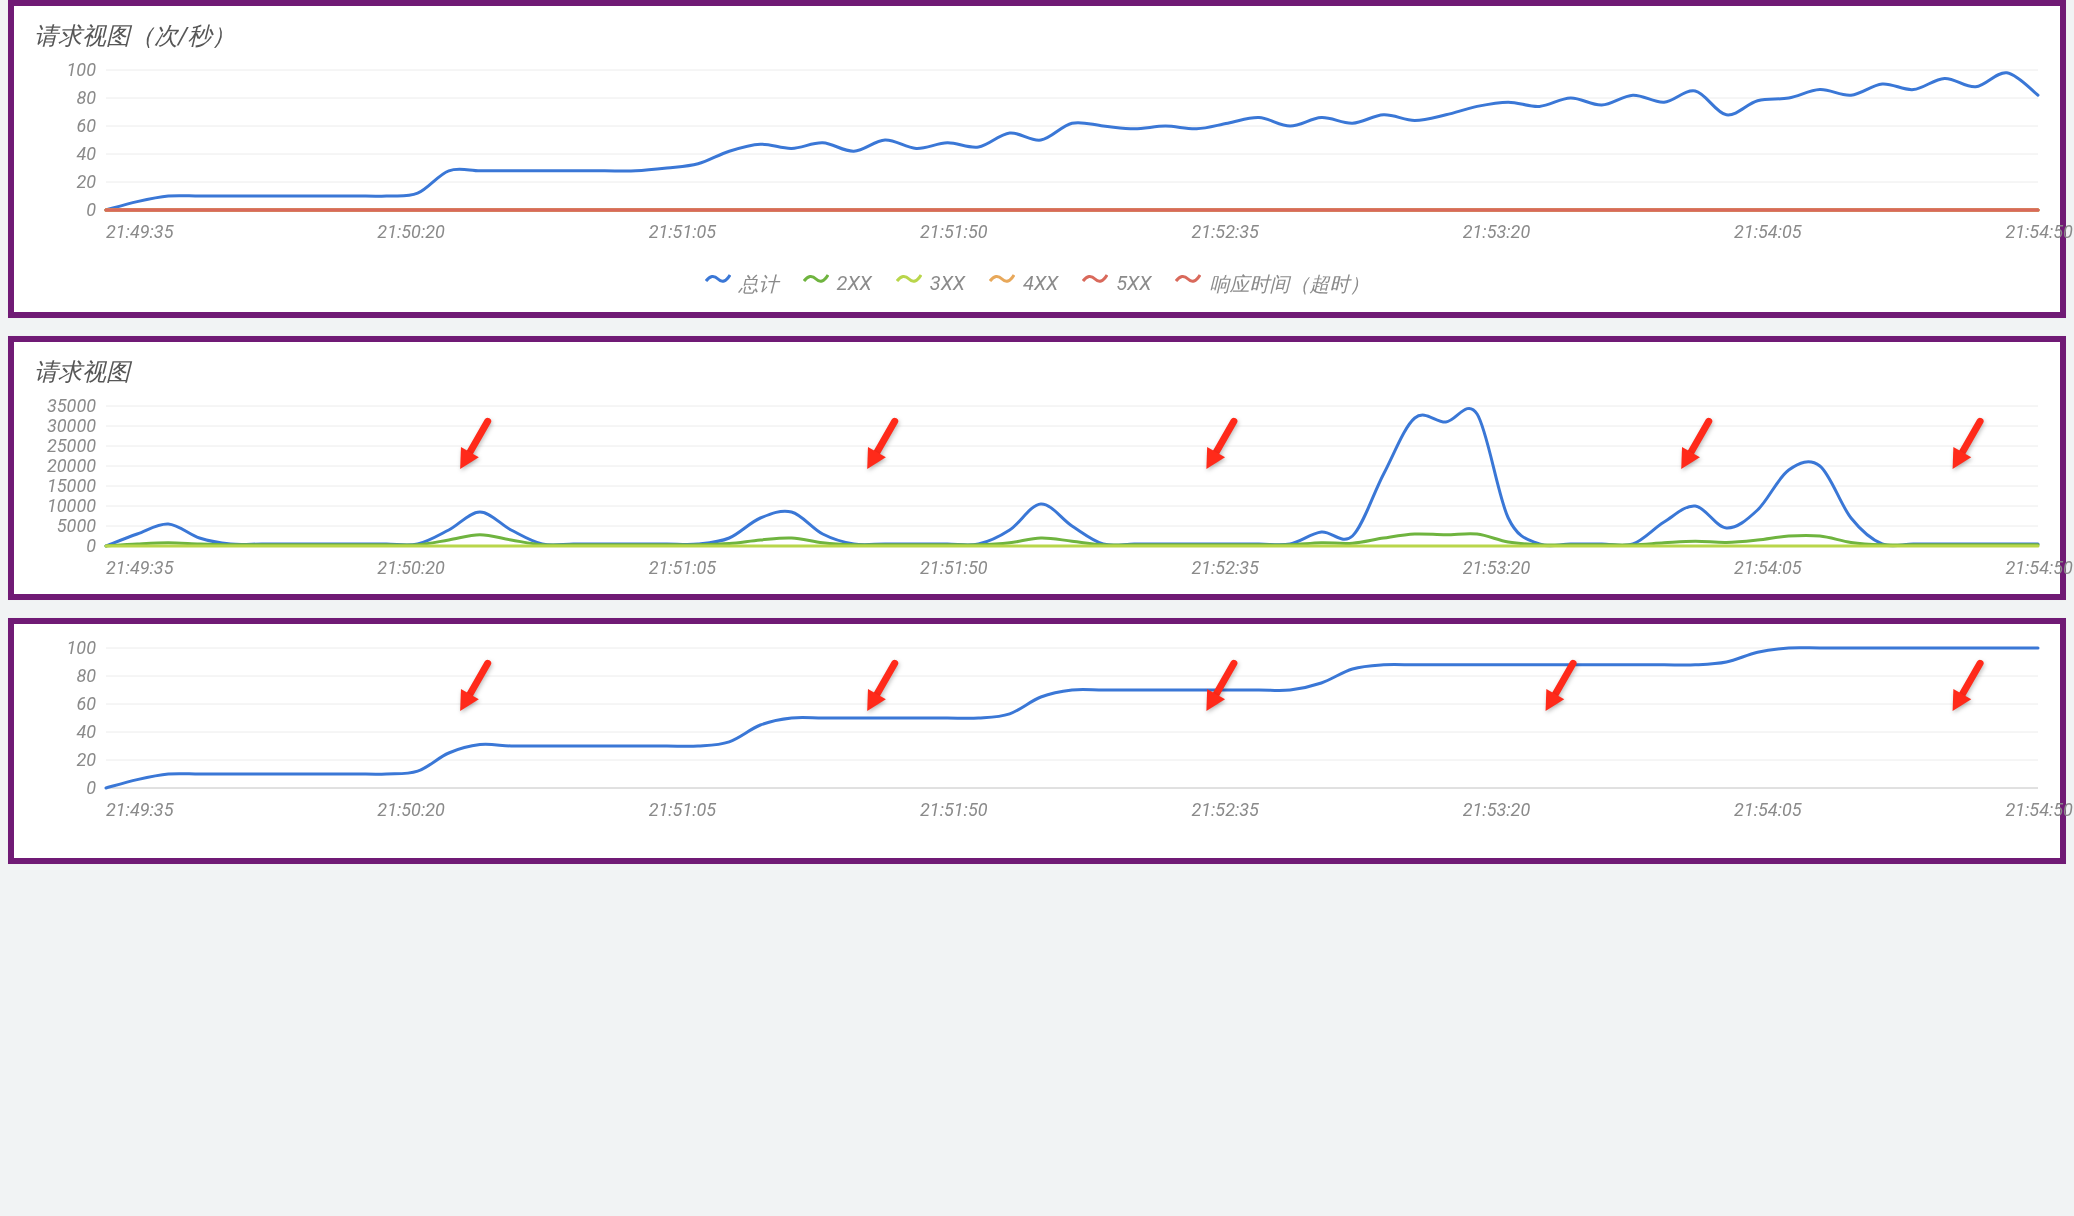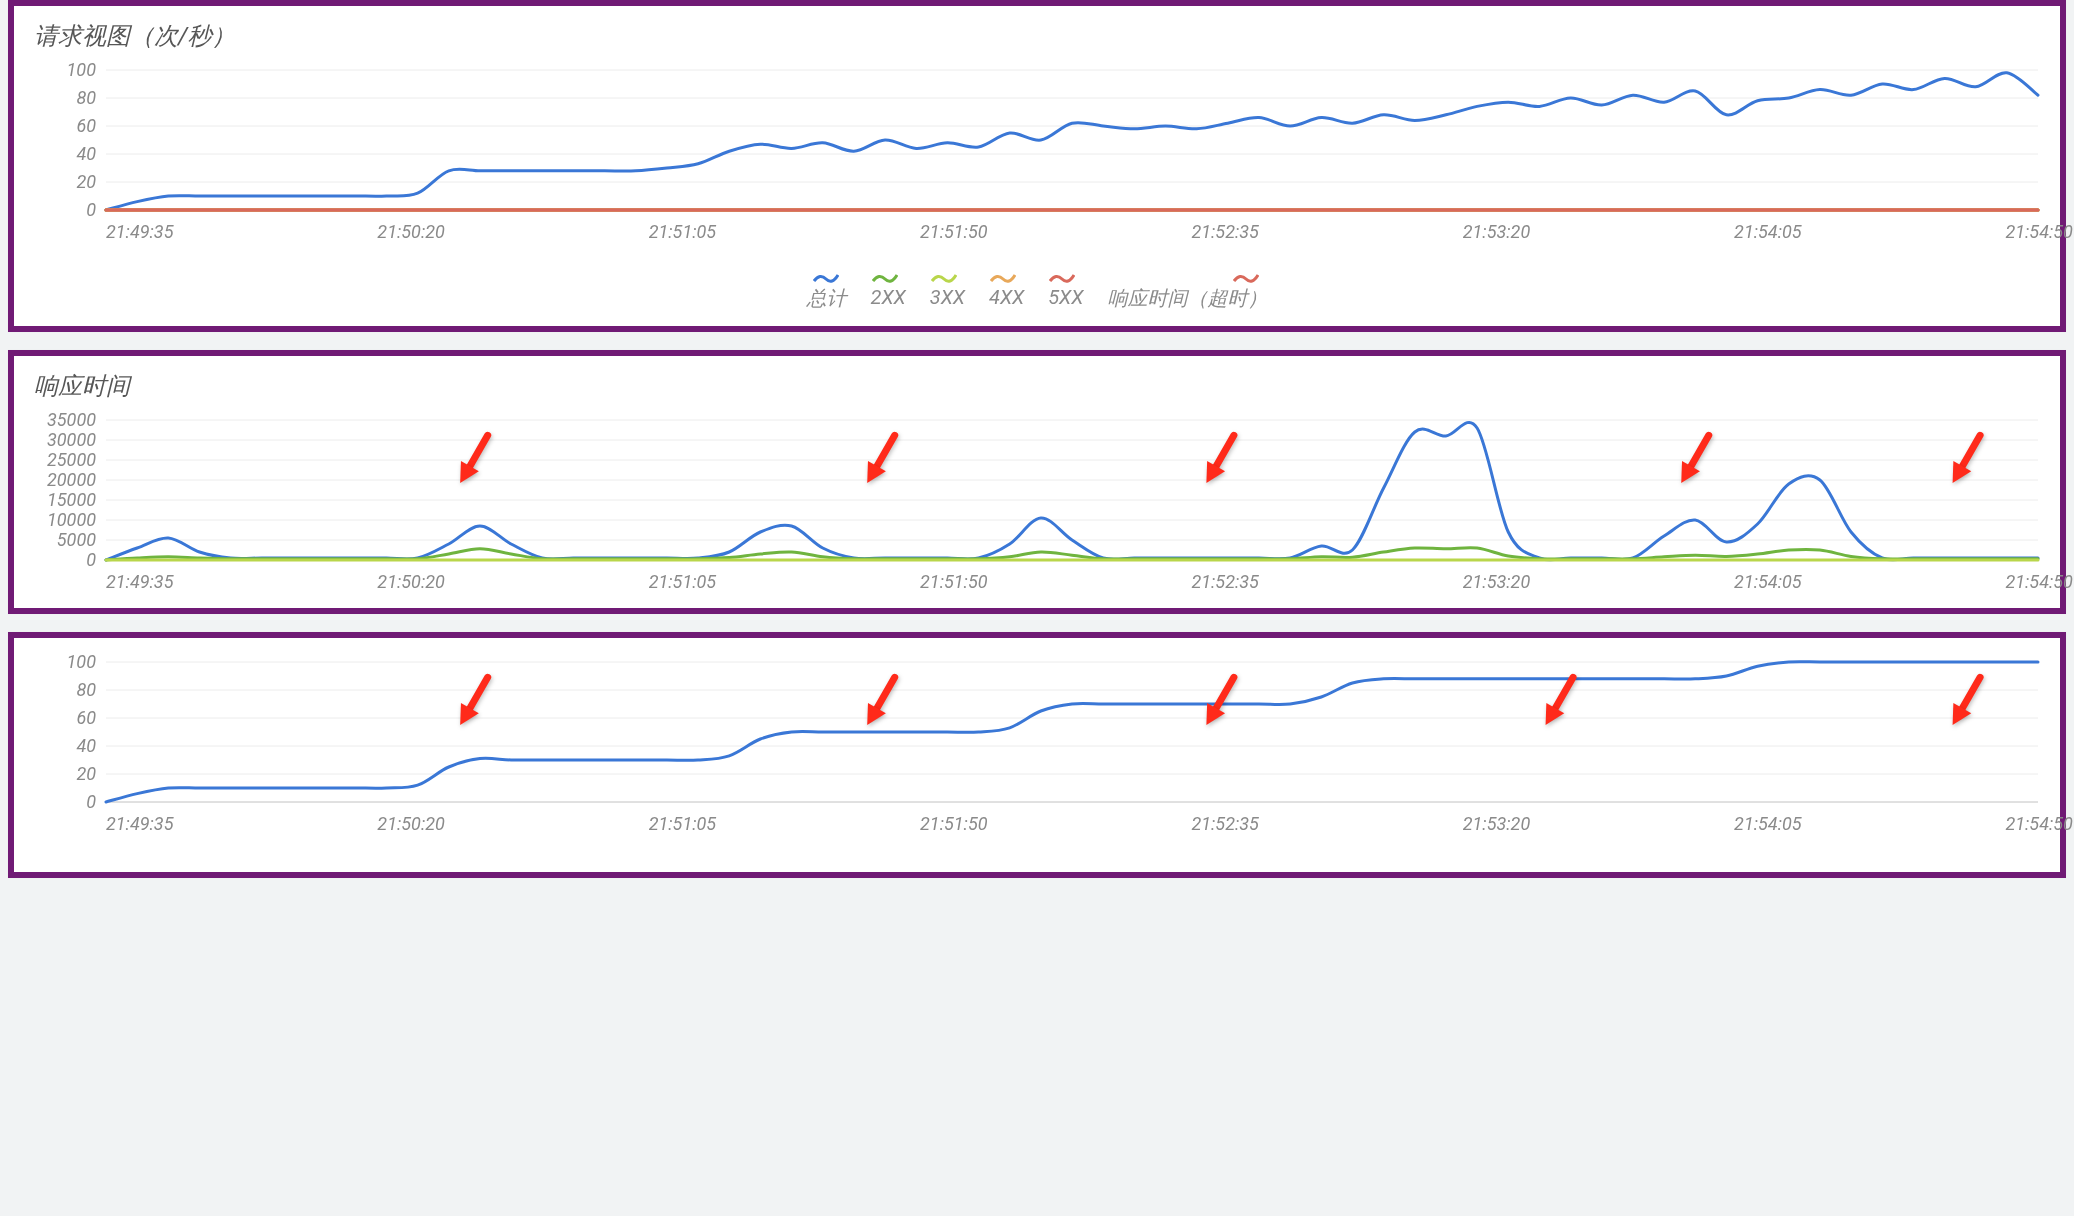--- a/index.html
+++ b/index.html
@@ -51,23 +51,22 @@
     stroke-linecap: round;
   }
   .legend {
     text-align: center;
     color: #8b8b8b;
     font-size: 20px;
     padding: 16px 0 6px 0;
   }
   .legend-item {
     display: inline-flex;
-    align-items: flex-end;
+    align-items: flex-start;
     margin: 0 12px;
-    flex-direction: column;
   }
   .legend-swatch {
     display: inline-block;
     width: 26px;
     margin-right: 8px;
   }
   .legend-swatch svg { display:block; }
   .wave { stroke-width: 3; fill: none; }
   .arrow {
     fill: #ff2a1a;
@@ -152,21 +151,21 @@
         <span class="legend-swatch">
           <svg width="26" height="14" viewBox="0 0 26 14">
             <path d="M1 10 Q 7 2 13 8 Q 19 14 25 4" class="wave" stroke="#d9695b"></path>
           </svg>
         </span>
         <span>响应时间（超时）</span>
       </span></div>
 </div>
 
 <div class="panel">
-  <div class="panel-title">响应时间</div>
+  <div class="panel-title">请求视图</div>
   <div class="chart-area">
     <svg viewBox="0 0 2010 190">
         <line x1="70" x2="2002" y1="150" y2="150" class="gridline"></line>
         <text x="60" y="156" text-anchor="end" class="y-tick" fill="#8a8a8a" font-size="18">0</text>
         <line x1="70" x2="2002" y1="130" y2="130" class="gridline"></line>
         <text x="60" y="136" text-anchor="end" class="y-tick" fill="#8a8a8a" font-size="18">5000</text>
         <line x1="70" x2="2002" y1="110" y2="110" class="gridline"></line>
         <text x="60" y="116" text-anchor="end" class="y-tick" fill="#8a8a8a" font-size="18">10000</text>
         <line x1="70" x2="2002" y1="90" y2="90" class="gridline"></line>
         <text x="60" y="96" text-anchor="end" class="y-tick" fill="#8a8a8a" font-size="18">15000</text>

